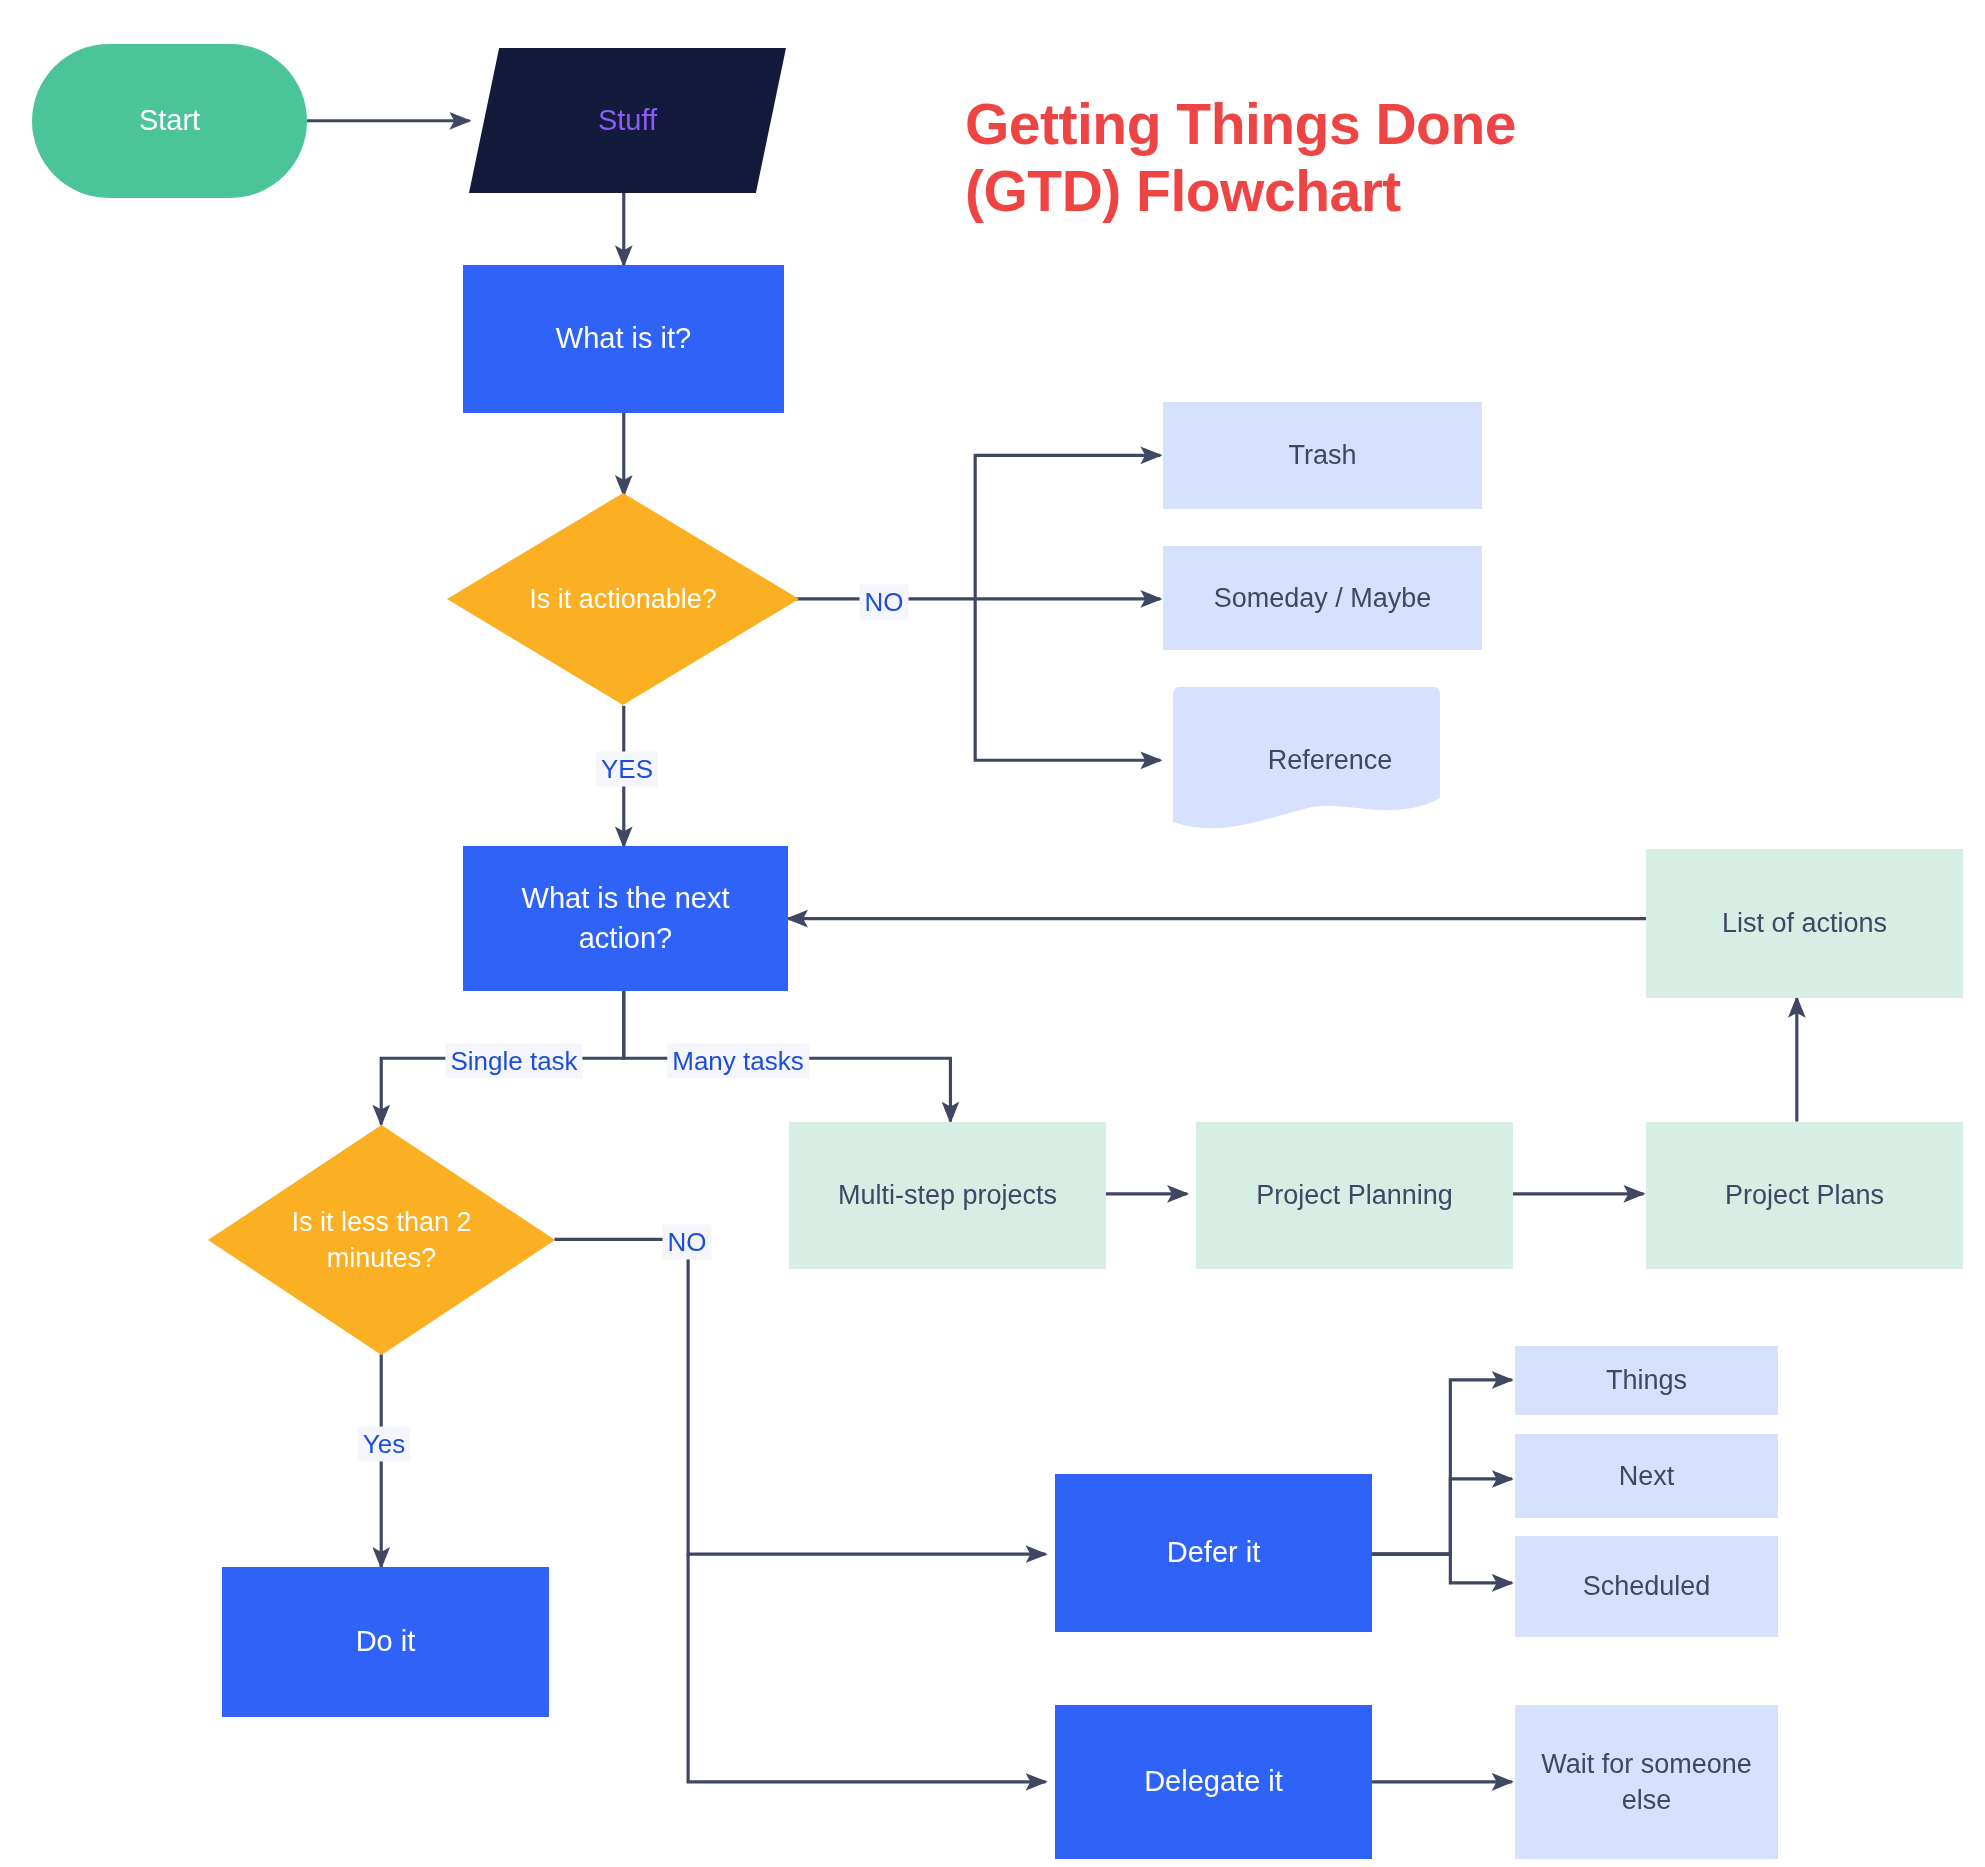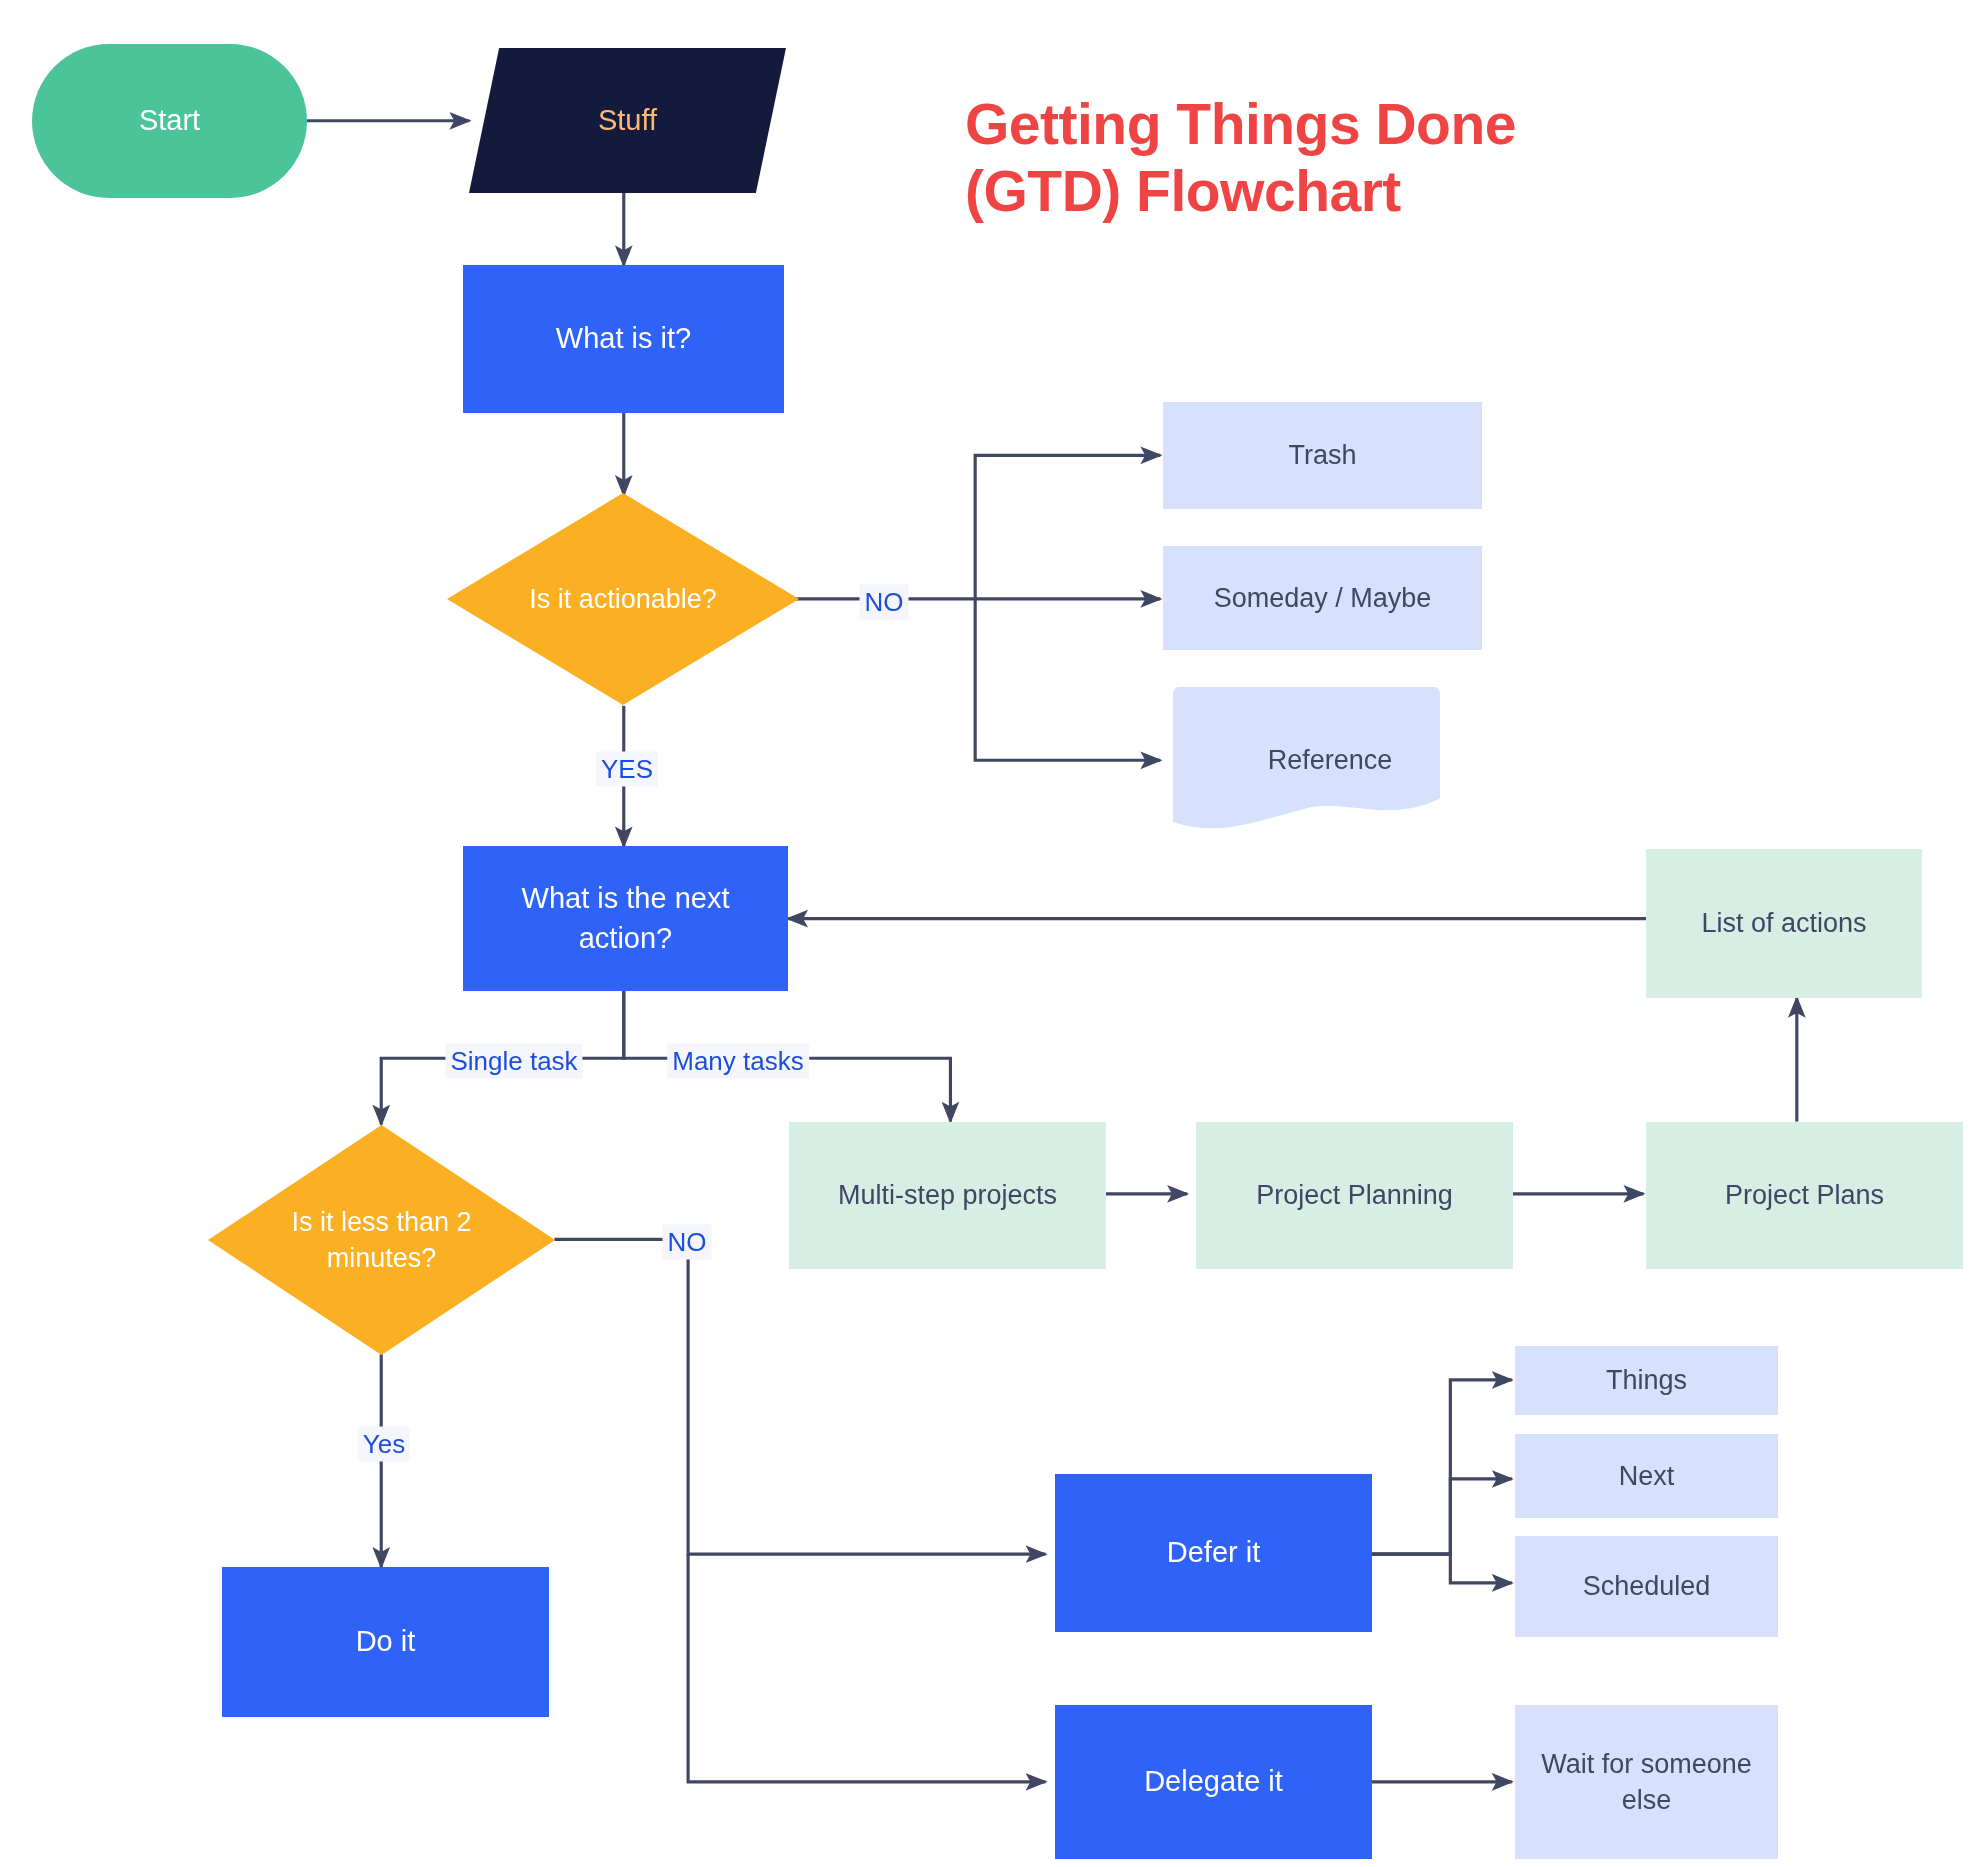--- a/index.html
+++ b/index.html
@@ -40,21 +40,21 @@
 
   
   .n-start {
     background: #4CC49A;
     border-radius: 109px;
     color: #ffffff;
     font-size: 29px;
   }
   .n-parallelogram {
     background: #131A3C;
-    color: #fdba74;
+    color: #8b5cf6;
     font-size: 29px;
     clip-path: polygon(9.5% 0%, 100% 0%, 90.5% 100%, 0% 100%);
   }
   .n-process {
     background: #2F63F7;
     color: #ffffff;
     font-size: 29px;
   }
   .n-decision {
     background: #FBAF22;
@@ -198,21 +198,21 @@
                C 112 133 58 152 0 136 Z" fill="#D7E0FD"></path>
     </svg>
     <span class="lbl">Reference</span>
   </div>
 
   <div class="node n-process" style="left:463px; top:846px; width:325px; height:145px;">
     <span class="lbl">What is the next
 action?</span>
   </div>
 
-  <div class="node n-data-green" style="left:1646px; top:849px; width:276px; height:149px;">
+  <div class="node n-data-green" style="left:1646px; top:849px; width:317px; height:149px;">
     <span class="lbl">List of actions</span>
   </div>
 
   <div class="node n-decision" style="left:208px; top:1125px; width:347px; height:230px;">
     <span class="lbl">Is it less than 2
 minutes?</span>
   </div>
 
   <div class="node n-data-green" style="left:789px; top:1122px; width:317px; height:147px;">
     <span class="lbl">Multi-step projects</span>

